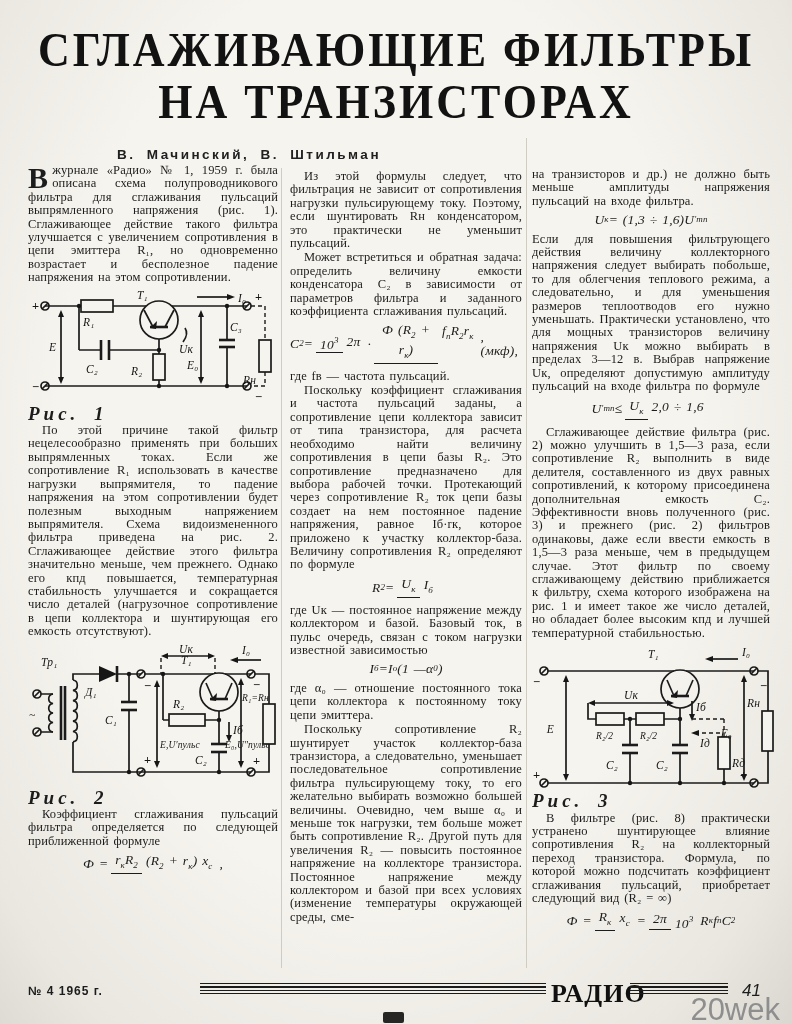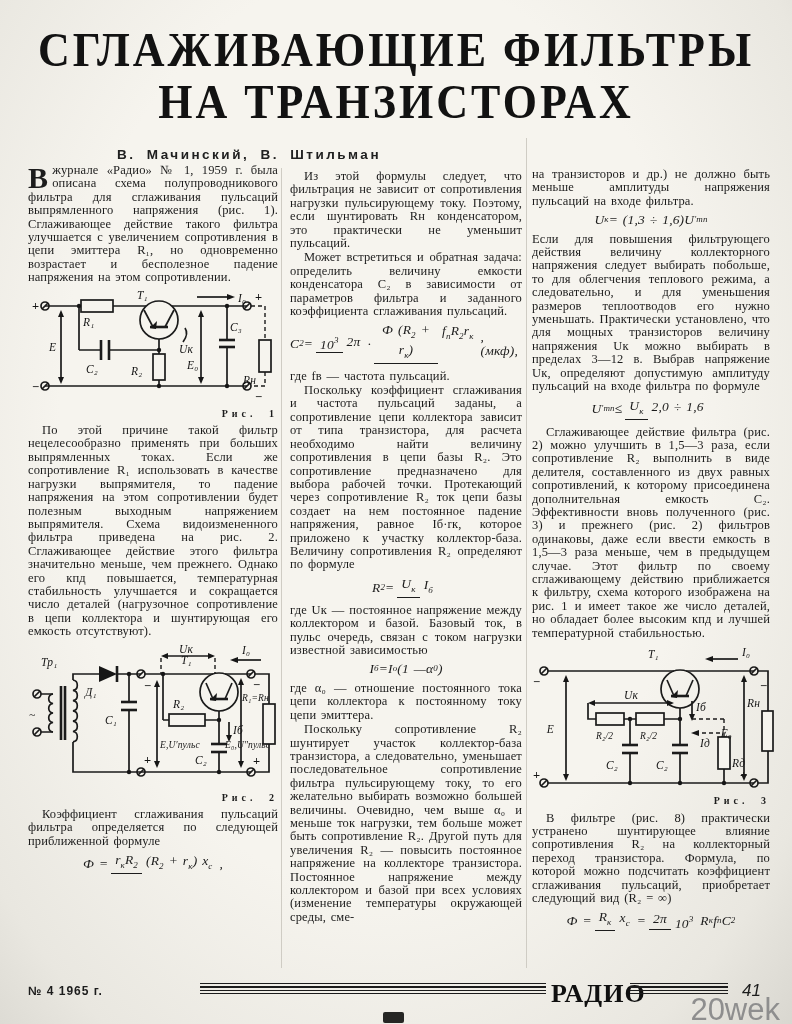--- a/index.html
+++ b/index.html
@@ -36,21 +36,21 @@
     display:flex;justify-content:center;align-items:center;
     font-style:italic;font-size:13.5px;margin:5px 0 6px 0;text-indent:0;
   }
   .formula sub{font-size:9px;font-style:italic;}
   .formula sup{font-size:9px;font-style:italic;}
   .frac{display:inline-flex;flex-direction:row;text-align:center;margin:0 3px;vertical-align:middle;}
   .fnum{padding:0 4px 1px 4px;border-bottom:1.2px solid #1c1c1c;}
   .fden{padding:1px 4px 0 4px;}
   
   .fig{margin:5px 0 3px 0;text-align:center;text-indent:0;}
-  .figcap{font-weight:bold;font-size:10px;letter-spacing:4px;word-spacing:6px;margin:1px 0 4px 0;text-align:right;}
+  .figcap{font-style:italic;font-weight:bold;font-size:19px;letter-spacing:4px;word-spacing:6px;margin:1px 0 4px 0;text-align:left;}
   svg{display:block;margin:0 auto;}
   svg .w{stroke:#1b1b1b;stroke-width:1.7;fill:none;}
   svg .wd{stroke:#1b1b1b;stroke-width:1.4;fill:none;stroke-dasharray:4 3;}
   svg .cp{stroke:#1b1b1b;stroke-width:2.6;fill:none;}
   svg .bx{stroke:#1b1b1b;stroke-width:1.7;fill:#f6f4ee;}
   svg .fb{fill:#161616;stroke:none;}
   svg .nd{fill:#161616;stroke:none;}
   svg text{font-family:"Liberation Serif",serif;font-style:italic;font-size:11.5px;fill:#161616;}
   svg text.sm{font-size:9.5px;}
   svg text.sign{font-style:normal;font-weight:bold;font-size:12.5px;}

